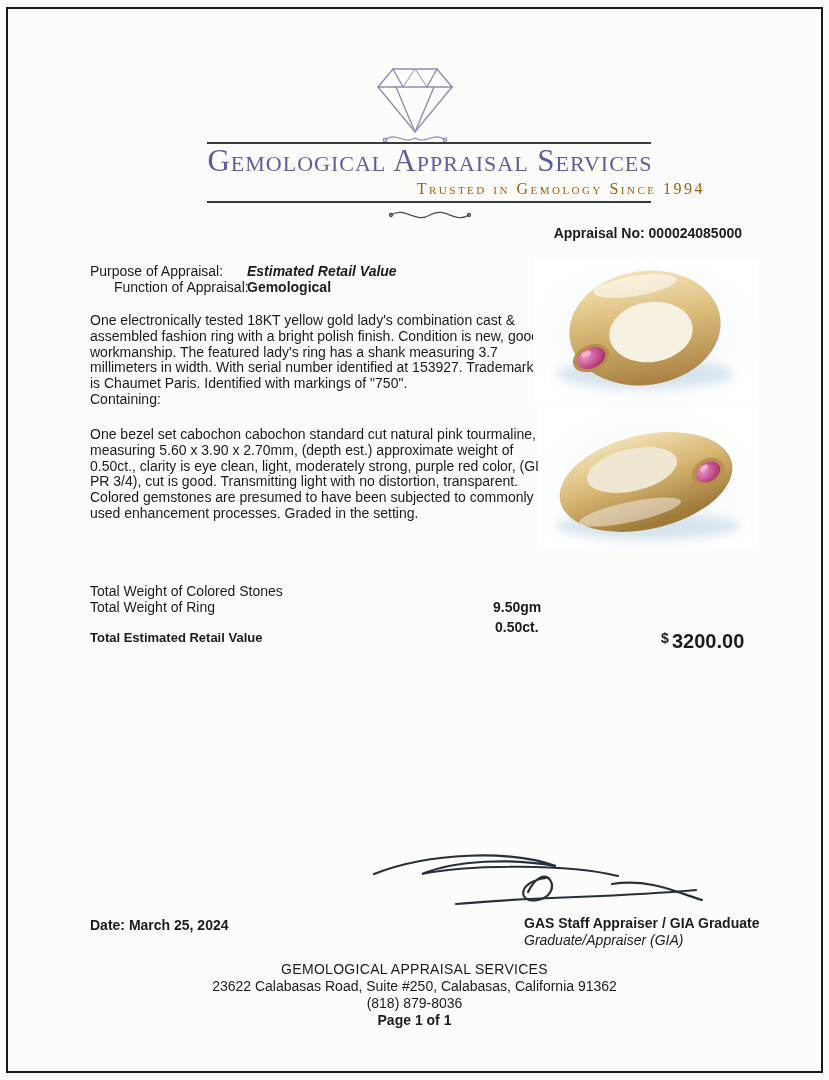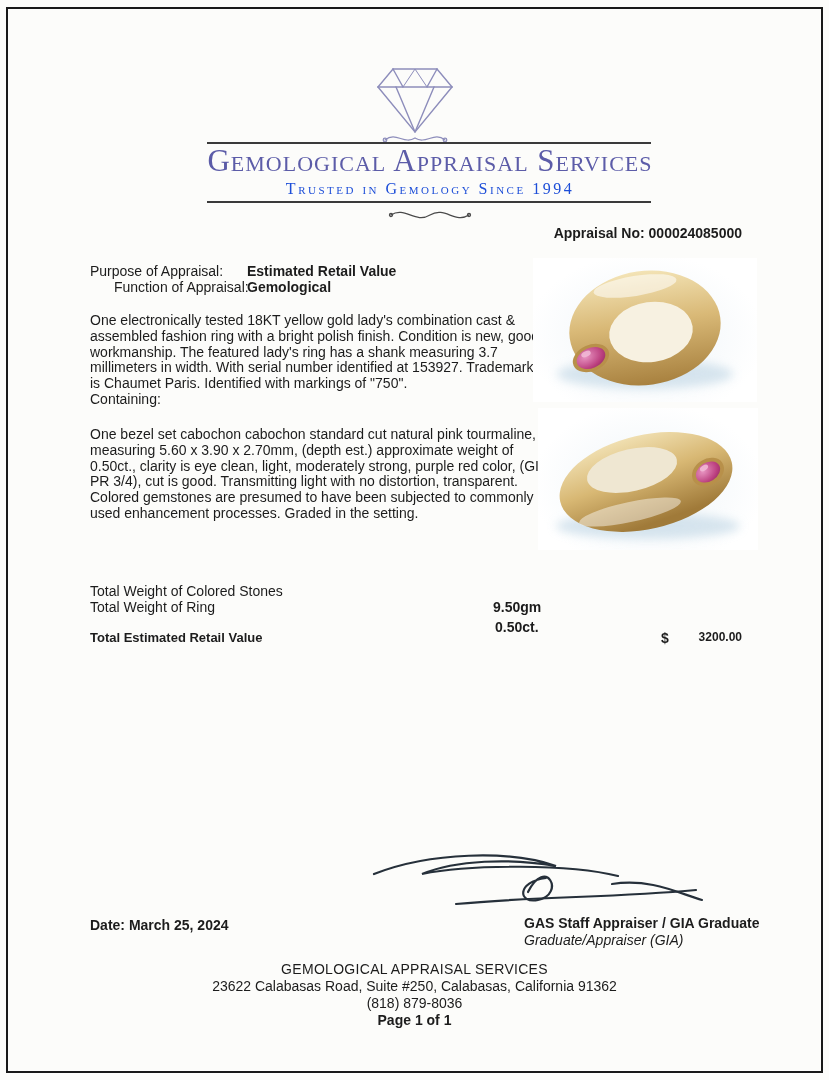--- a/index.html
+++ b/index.html
@@ -23,22 +23,22 @@
     letter-spacing:1px;
     color:#5c5ca8;
     text-align:center;
     white-space:nowrap;
   }
   .brand-tagline {
     font-family:"Liberation Serif", serif;
     font-variant:small-caps;
     font-size:16px;
     letter-spacing:2.5px;
-    color:#1d4ed8;
-    text-align:center;
+    color:#a16207;
+    text-align:right;
     white-space:nowrap;
   }
   .rule { border-top:2px solid #3a3a3a; height:0; }
   .body-text { font-size:14px; line-height:15.8px; }
   .b { font-weight:bold; }
   .i { font-style:italic; }
   .prewrap { white-space:pre-line; }
   .right { text-align:right; }
   .center { text-align:center; }
   .photo {
@@ -81,21 +81,21 @@
       <path d="M6,11 C20,2 30,20 45,11 C60,2 70,20 84,11"></path>
       <circle cx="6" cy="11" r="1.5"></circle>
       <circle cx="84" cy="11" r="1.5"></circle>
     </g>
   </svg>
 </div>
 
 <div class="abs body-text b right" style="left:460px; top:226px; width:282px;">Appraisal No: 000024085000</div>
 
 <div class="abs body-text" style="left:90px; top:264px;">Purpose of Appraisal:</div>
-<div class="abs body-text b" style="left:247px; top:264px;">Estimated Retail Value</div>
+<div class="abs body-text b" style="left:247px; top:264px;font-style:italic;">Estimated Retail Value</div>
 <div class="abs body-text" style="left:90px; top:280px;margin-left:24px;">Function of Appraisal:</div>
 <div class="abs body-text b" style="left:247px; top:280px;">Gemological</div>
 
 <div class="abs body-text prewrap" style="left:90px; top:313px; width:452px;">One electronically tested 18KT yellow gold lady's combination cast &amp; assembled fashion ring with a bright polish finish. Condition is new, good workmanship. The featured lady's ring has a shank measuring 3.7 millimeters in width. With serial number identified at 153927. Trademark is Chaumet Paris. Identified with markings of "750".
 Containing:</div>
 <div class="abs body-text" style="left:90px; top:427px; width:458px;">One bezel set cabochon cabochon standard cut natural pink tourmaline, measuring 5.60 x 3.90 x 2.70mm, (depth est.) approximate weight of 0.50ct., clarity is eye clean, light, moderately strong, purple red color, (GIA PR 3/4), cut is good. Transmitting light with no distortion, transparent. Colored gemstones are presumed to have been subjected to commonly used enhancement processes. Graded in the setting.</div>
 
 <div class="abs photo" style="left:533px; top:258px; width:224px; height:144px;">
   <svg viewBox="0 0 224 144" width="224" height="144">
     <defs>
@@ -150,21 +150,21 @@
   </svg>
 </div>
 
 <div class="abs body-text" style="left:90px; top:584px;">Total Weight of Colored Stones</div>
 <div class="abs body-text b" style="left:495px; top:584px;margin-top:36px;">0.50ct.</div>
 <div class="abs body-text" style="left:90px; top:600px;">Total Weight of Ring</div>
 <div class="abs body-text b" style="left:493px; top:600px;">9.50gm</div>
 
 <div class="abs b" style="left:90px; top:630px; font-size:13px;">Total Estimated Retail Value</div>
 <div class="abs b" style="left:661px; top:630px; font-size:14px;">$</div>
-<div class="abs b right" style="left:672px; top:630px; width:70px; font-size:12px;">3200.00</div>
+<div class="abs b right" style="left:672px; top:630px; width:70px; font-size:20px;">3200.00</div>
 
 <div class="abs" style="left:360px; top:848px; width:350px; height:70px;">
   <svg viewBox="0 0 350 70" width="350" height="70">
     <g fill="none" stroke="#26303a" stroke-width="2.2" stroke-linecap="round">
       <path d="M14,26 C70,4 150,2 196,18 C150,10 96,12 62,26 C110,16 210,16 258,28"></path>
       <path d="M168,44 C186,8 206,46 178,52 C158,56 156,34 186,30"></path>
       <path d="M96,56 C180,48 252,50 336,42"></path>
       <path d="M252,36 C292,30 320,46 342,52"></path>
     </g>
   </svg>

